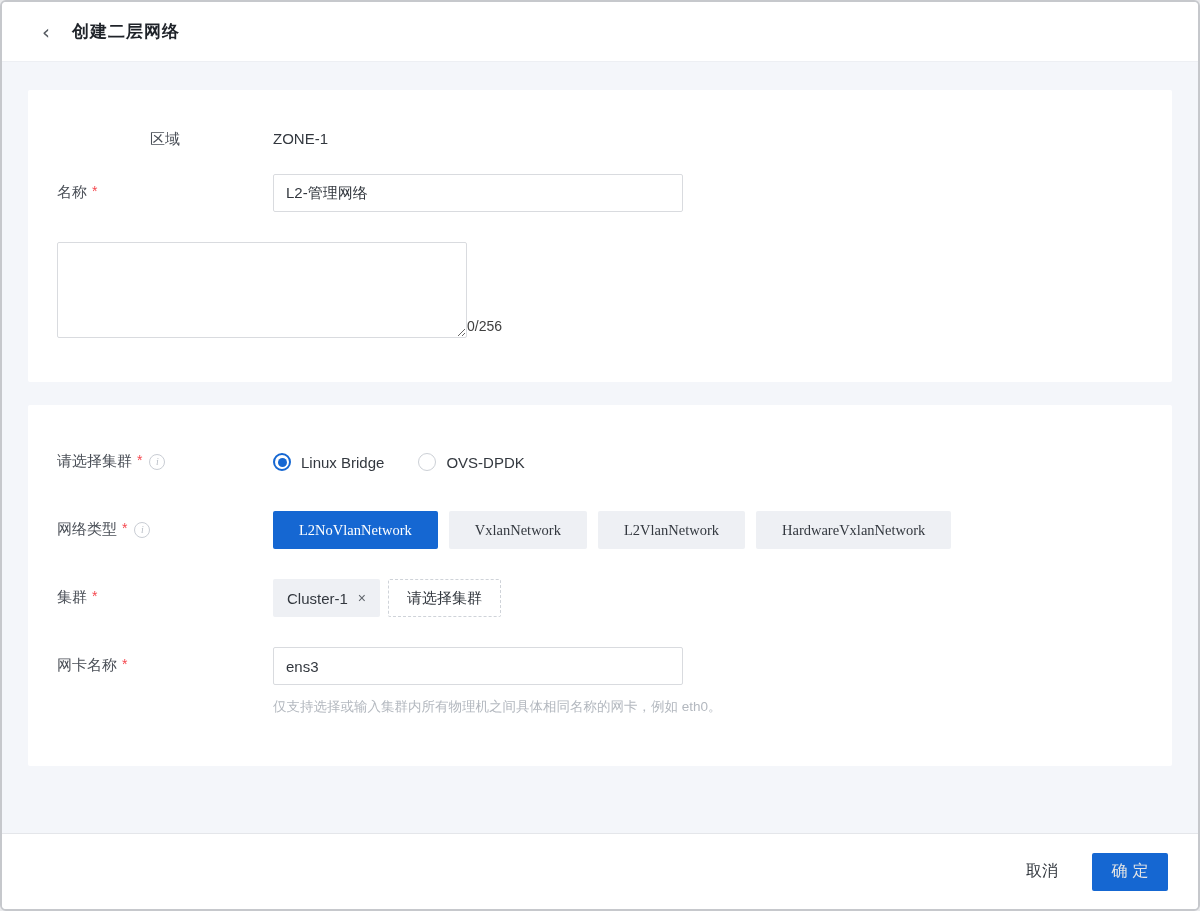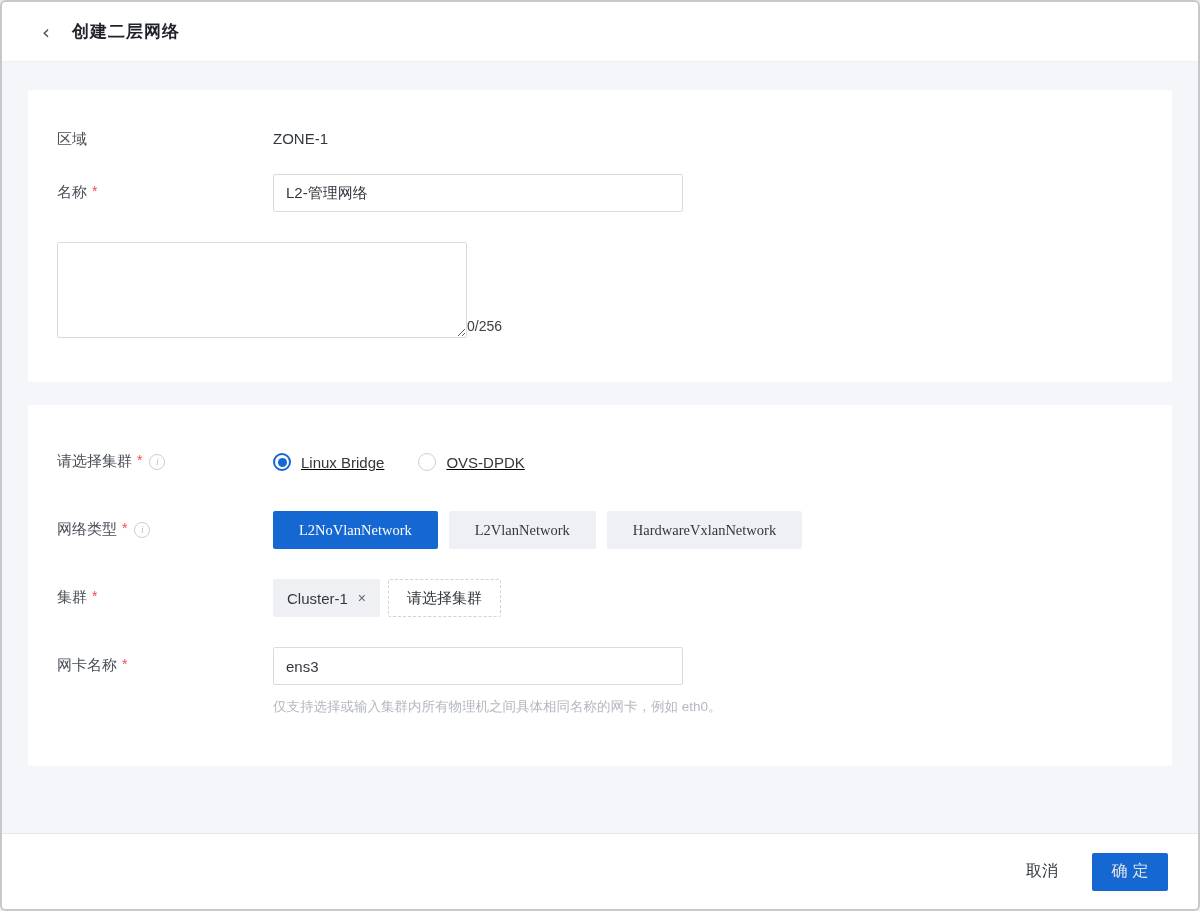--- a/index.html
+++ b/index.html
@@ -60,41 +60,41 @@
   .info-icon {
     display: inline-block; width: 16px; height: 16px;
     border: 1px solid #c9cdd4; border-radius: 50%;
     color: #b9bec6; font-size: 10px; line-height: 14px;
     text-align: center; margin-left: 7px; margin-top: 2px;
     font-style: italic; font-family: "Liberation Serif", serif;
   }
   .control-col { flex: 1 1 auto; }
   .static-value { font-size: 15px; color: #33383f; line-height: 38px; }
   .row-zone { margin-bottom: 24px; }
-  .row-zone .label-col, .row-zone .static-value { padding-top: 0; line-height: 22px; }
+  .row-zone .label-col, .row-zone .static-value { padding-top: 0; line-height: 22px; justify-content: center; }
 
   .text-input {
     width: 410px; height: 38px;
     border: 1px solid #d9dbdf; border-radius: 2px;
     padding: 0 12px; font-size: 15px; color: #33383f;
     background: #fff; outline: none;
     font-family: "Liberation Sans", "DejaVu Sans", sans-serif;
   }
   .textarea-wrap { display: flex; align-items: flex-end; }
   .desc-textarea {
     width: 410px; height: 96px;
     border: 1px solid #d9dbdf; border-radius: 2px;
     padding: 8px 12px; font-size: 15px; color: #33383f;
     background: #fff; outline: none; resize: both;
     font-family: "Liberation Sans", "DejaVu Sans", sans-serif;
   }
   .char-counter { font-size: 14px; color: #404040; margin-bottom: 4px; }
 
   
-  .radio-group { display: flex; align-items: center; height: 38px; text-decoration: underline; }
+  .radio-group { display: flex; align-items: center; height: 38px; }
   .radio-option { display: flex; align-items: center; margin-right: 34px; cursor: pointer; }
   .radio-circle {
     width: 18px; height: 18px; border-radius: 50%;
     border: 1px solid #ccd0d6; background: #fff;
     display: inline-flex; align-items: center; justify-content: center;
     margin-right: 10px;
   }
   .radio-circle.checked { border: 2px solid #1567d2; }
   .radio-circle.checked::after {
     content: ""; width: 9px; height: 9px; border-radius: 50%;
@@ -223,20 +223,21 @@
 
       <div class="form-row">
         <div class="label-col">
           <span class="field-label">网络类型</span>
           <span class="required-mark">*</span>
           <span class="info-icon">i</span>
         </div>
         <div class="control-col">
           <div class="seg-group">
             <button class="seg-btn selected">L2NoVlanNetwork</button>
+            <button class="seg-btn">VxlanNetwork</button>
             <button class="seg-btn">L2VlanNetwork</button>
             <button class="seg-btn">HardwareVxlanNetwork</button>
           </div>
         </div>
       </div>
 
       <div class="form-row">
         <div class="label-col">
           <span class="field-label">集群</span>
           <span class="required-mark">*</span>

